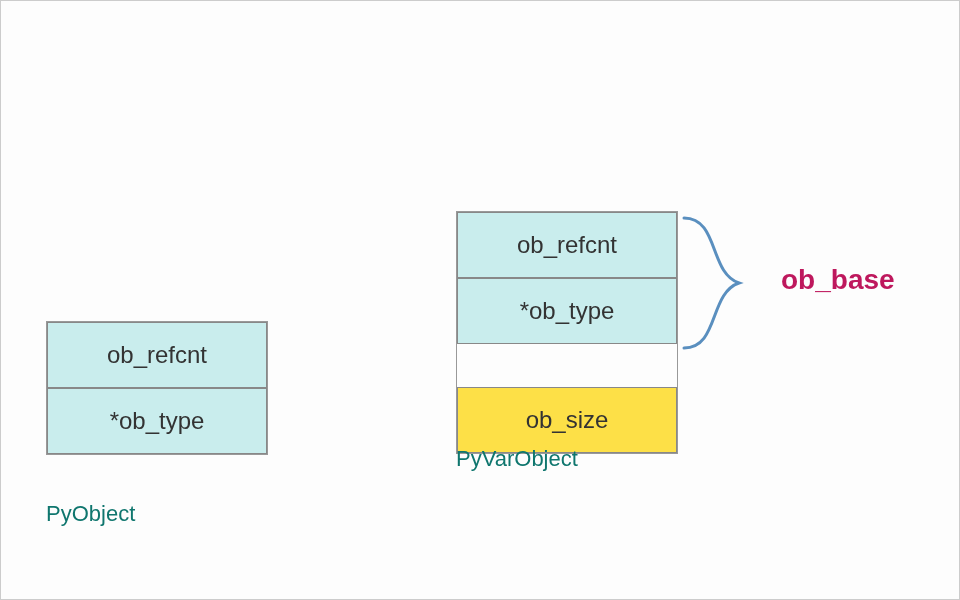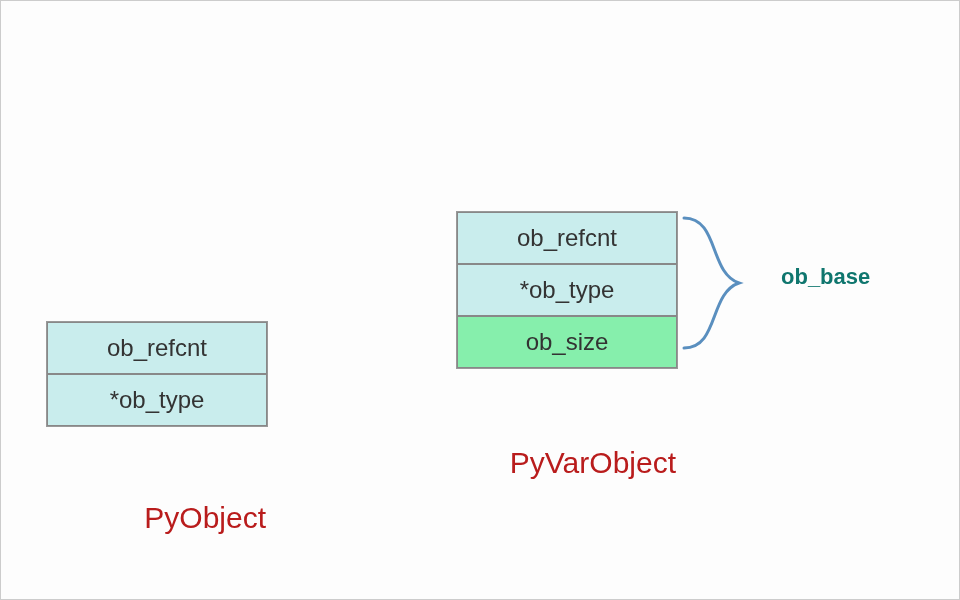--- a/index.html
+++ b/index.html
@@ -14,46 +14,47 @@
       font-family: "Segoe UI", "Microsoft YaHei", Arial, sans-serif;
       position: relative;
       border: 1px solid #ccc;
     }
     .struct {
       position: absolute;
       border: 1px solid #999;
     }
     .cell {
       width: 220px;
-      height: 52px;
+      height: 66px;
       display: flex;
       align-items: center;
       justify-content: center;
       font-size: 24px;
       color: #333;
       border: 1px solid #888;
     }
     .cell.blue {
       background: #c9eded;
     }
     .cell.peach {
-      background: #86efac;
+      background: #fde047;
+      margin-top: 43px;
     }
     .label {
       position: absolute;
-      color: #b91c1c;
-      font-size: 30px;
-      text-align: right;
+      color: #0f766e;
+      font-size: 22px;
+      text-align: left;
       width: 220px;
     }
     .brace-label {
       position: absolute;
-      font-size: 22px;
+      font-size: 28px;
       font-weight: bold;
-      color: #0f766e;
+      color: #be185d;
     }
     
     #pyobject {
       left: 45px;
       top: 320px;
     }
     #pyobject-label {
       left: 45px;
       top: 500px;
     }

